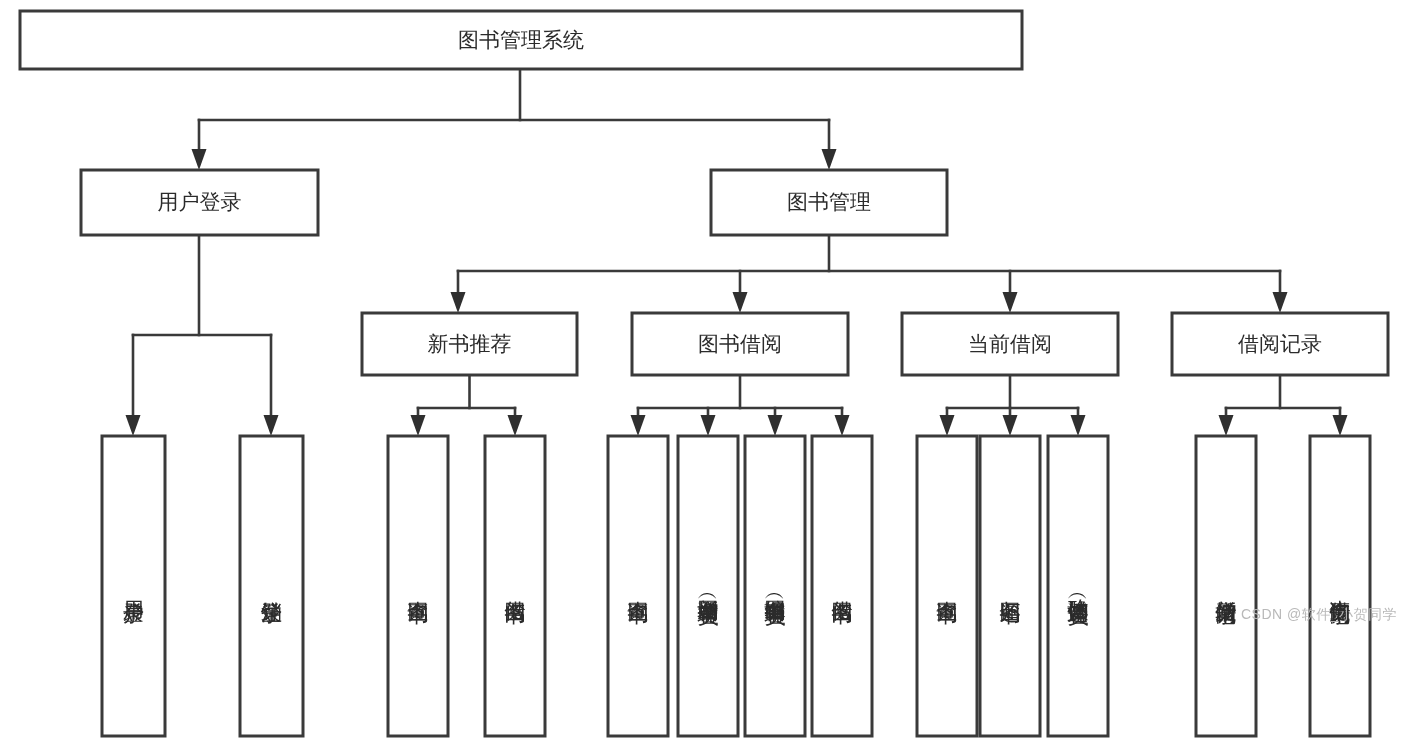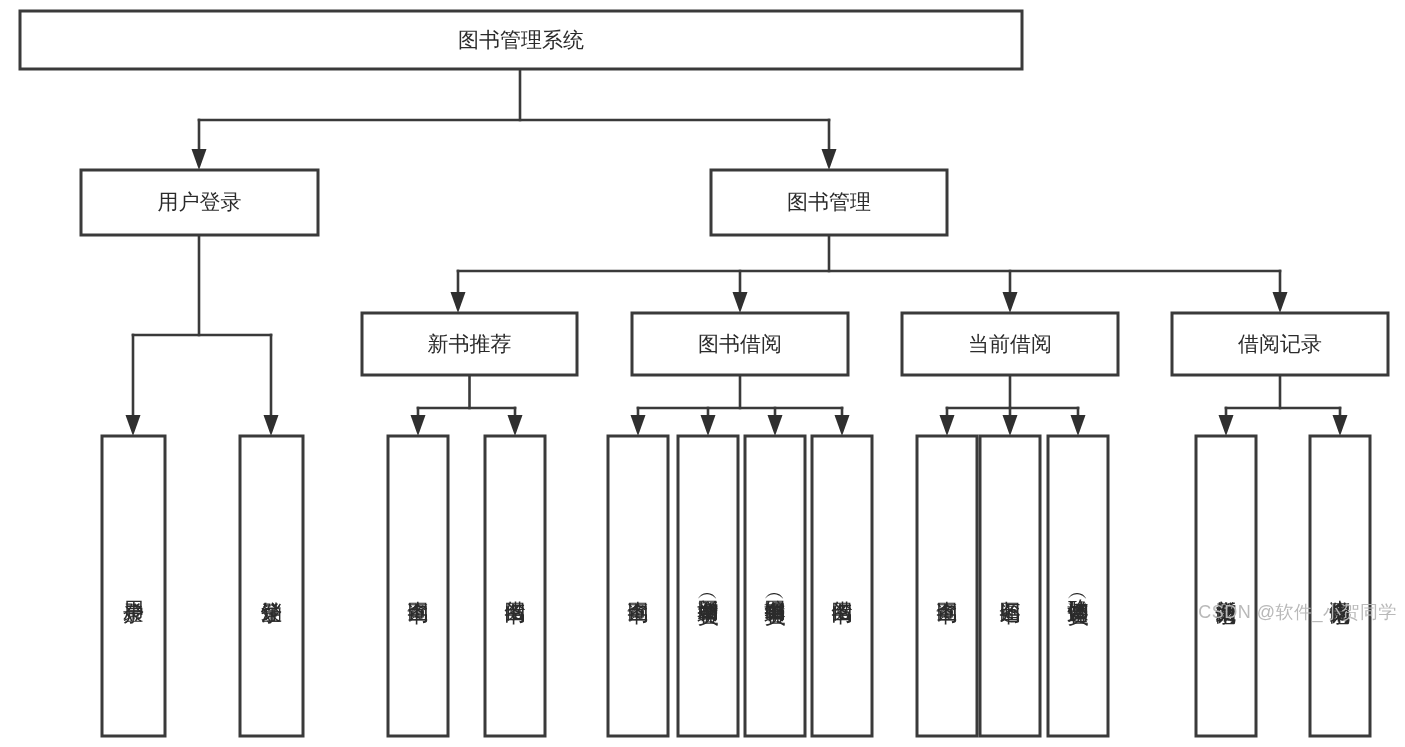--- a/index.html
+++ b/index.html
@@ -61,21 +61,21 @@
     align-items: center;
     justify-content: center;
     white-space: nowrap;
     pointer-events: none;
   }
   .watermark {
     position: absolute;
     right: 8px;
     bottom: 4px;
     font-family: "Liberation Sans", "DejaVu Sans", sans-serif;
-    font-size: 18px;
+    font-size: 14px;
     color: #b9b9b9;
     letter-spacing: 0.5px;
     white-space: nowrap;
   }
 </style>
 </head>
 <body>
 
 <div id="diagram-root">
 

